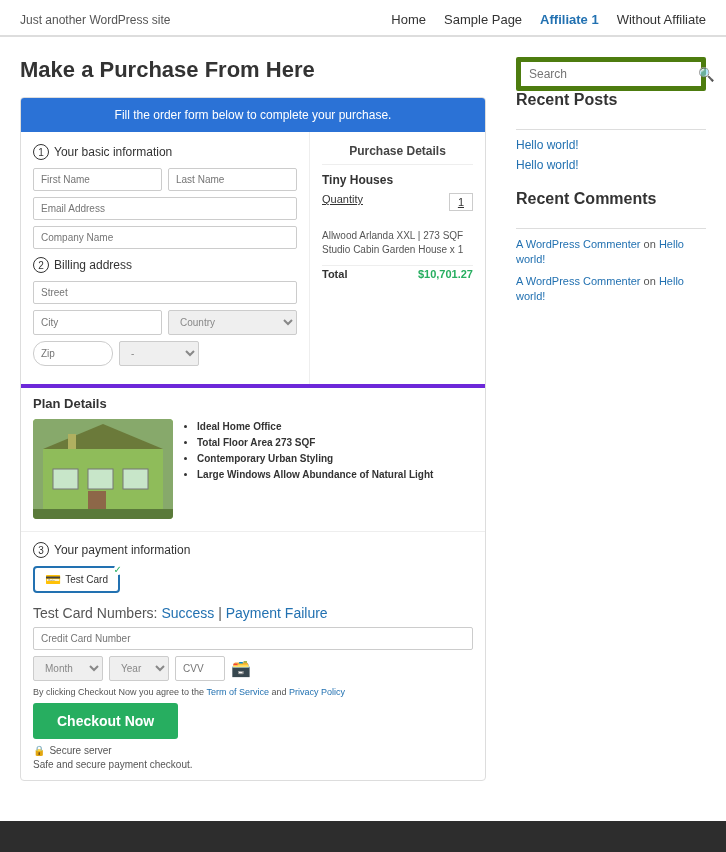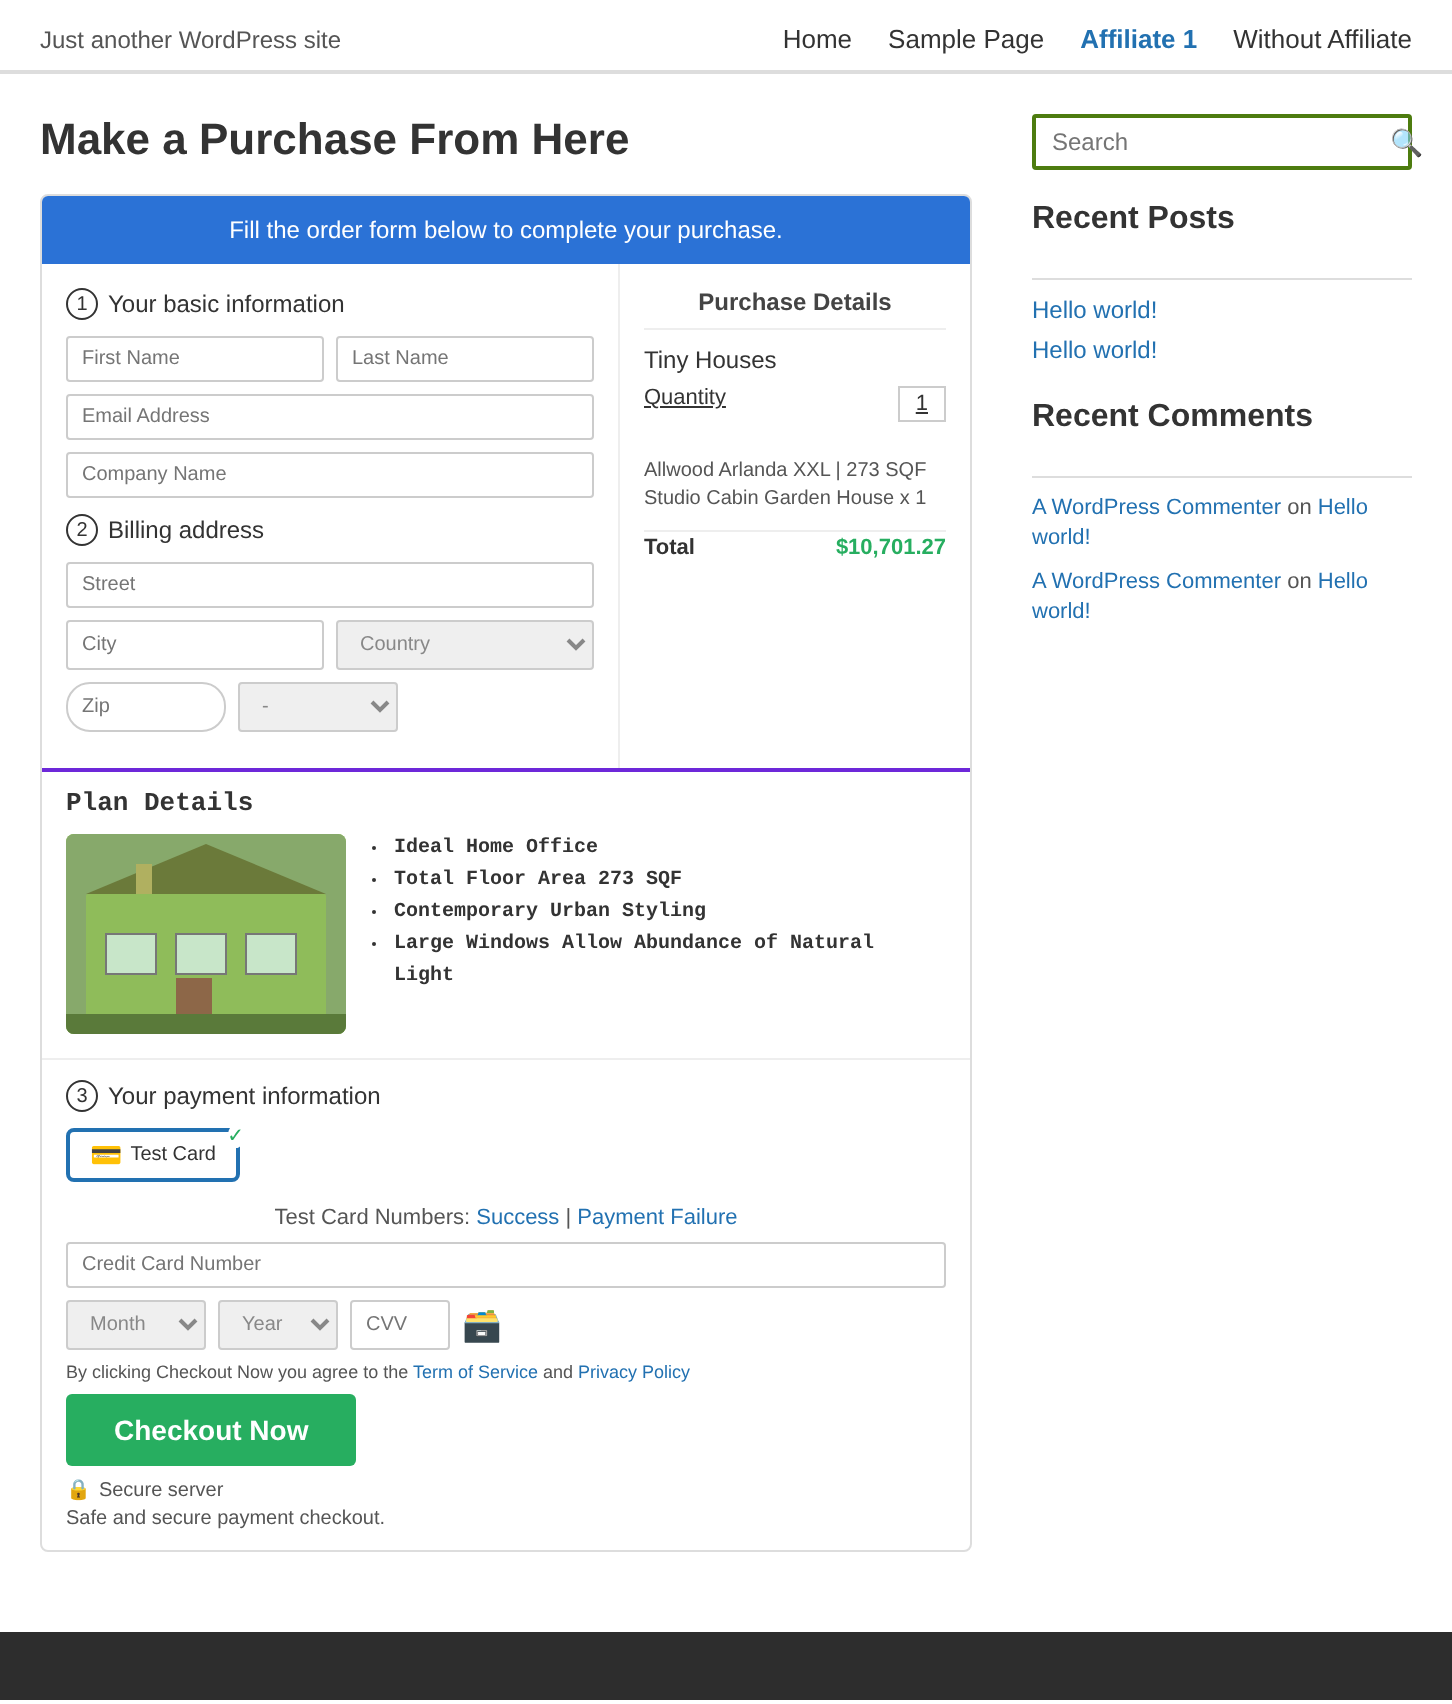--- a/index.html
+++ b/index.html
@@ -28,50 +28,50 @@
     .checkout-left { flex: 1; padding: 12px; border-right: 1px solid #eee; }
     .checkout-right { width: 175px; padding: 12px; font-size: 12px; }
 
     .section-title { font-size: 12px; color: #333; margin-bottom: 8px; display: flex; align-items: center; gap: 5px; }
     .section-num { width: 16px; height: 16px; border-radius: 50%; border: 1px solid #333; display: inline-flex; align-items: center; justify-content: center; font-size: 10px; }
 
     .form-row { display: flex; gap: 6px; margin-bottom: 6px; }
     .form-input { border: 1px solid #ccc; border-radius: 2px; padding: 5px 7px; font-size: 10px; width: 100%; color: #888; }
 
     .purchase-title { font-size: 12px; font-weight: bold; color: #444; margin-bottom: 8px; text-align: center; border-bottom: 1px solid #eee; padding-bottom: 6px; }
-    .product-title { font-size: 12px; font-weight: normal; margin-bottom: 6px; }
+    .product-title { font-size: 12px; font-weight: bold; margin-bottom: 6px; }
     .qty-row { display: flex; justify-content: space-between; margin-bottom: 18px; font-size: 11px; text-decoration: underline; }
     .qty-box { border: 1px solid #ccc; padding: 2px 8px; font-size: 11px; }
     .product-desc { font-size: 10px; color: #555; margin-bottom: 8px; line-height: 1.4; }
     .total-row { display: flex; justify-content: space-between; border-top: 1px solid #eee; padding-top: 2px; font-size: 11px; font-weight: bold; }
     .total-amount { color: #27ae60; }
 
-    .plan-section { padding: 8px 12px 12px; border-top: 2px solid #6d28d9; font-family: Liberation Mono, monospace; }
+    .plan-section { padding: 8px 12px 12px; border-top: 4px solid #6d28d9; }
     .plan-title { font-size: 13px; font-weight: bold; margin-bottom: 8px; }
     .plan-layout { display: flex; gap: 10px; }
     .house-img { width: 140px; height: 100px; background: #8bc34a; border-radius: 4px; display: flex; align-items: flex-end; justify-content: center; overflow: hidden; position: relative; flex-shrink: 0; }
     .house-svg { width: 140px; height: 100px; }
     .plan-features { font-size: 10px; color: #333; line-height: 1.6; }
     .plan-features ul { list-style: disc; padding-left: 14px; }
     .plan-features li { font-weight: bold; }
 
     
     .payment-section { padding: 10px 12px; border-top: 1px solid #eee; }
     .card-btn { border: 2px solid #2271b1; border-radius: 4px; padding: 4px 10px; font-size: 10px; display: inline-flex; align-items: center; gap: 4px; position: relative; margin-bottom: 6px; }
     .card-check { color: #27ae60; font-size: 10px; position: absolute; top: -4px; right: -4px; background: #fff; border-radius: 50%; }
-    .card-links { font-size: 11px; color: #555; margin-bottom: 6px; text-align: center; }
+    .card-links { font-size: 14px; color: #555; margin-bottom: 6px; }
     .card-links a { color: #2271b1; text-decoration: none; }
     .agree-text { font-size: 9px; color: #555; margin: 6px 0; }
     .agree-text a { color: #2271b1; text-decoration: none; }
     .checkout-btn { background: #27ae60; color: #fff; border: none; border-radius: 3px; padding: 10px 24px; font-size: 14px; font-weight: bold; cursor: pointer; display: block; margin-bottom: 6px; }
     .secure-row { display: flex; align-items: center; gap: 4px; font-size: 10px; color: #555; margin-bottom: 3px; }
     .safe-text { font-size: 10px; color: #555; }
 
     
-    .search-box { display: flex; border: 2px solid #4d7c0f; border-radius: 2px; margin-bottom: 16px; }
+    .search-box { display: flex; border: 5px solid #4d7c0f; border-radius: 2px; }
     .search-input { border: none; padding: 5px 8px; font-size: 12px; flex: 1; outline: none; }
     .search-btn { border: none; background: none; padding: 4px 6px; cursor: pointer; }
 
     .sidebar-section-title { font-size: 16px; font-weight: bold; border-bottom: 1px solid #ddd; padding-bottom: 20px; margin-bottom: 8px; }
     .sidebar-link { color: #2271b1; text-decoration: none; font-size: 12px; display: block; margin-bottom: 6px; }
     .sidebar-section { margin-bottom: 18px; }
     .comment-entry { font-size: 11px; color: #555; margin-bottom: 6px; line-height: 1.4; }
     .comment-entry a { color: #2271b1; text-decoration: none; }
 
     

